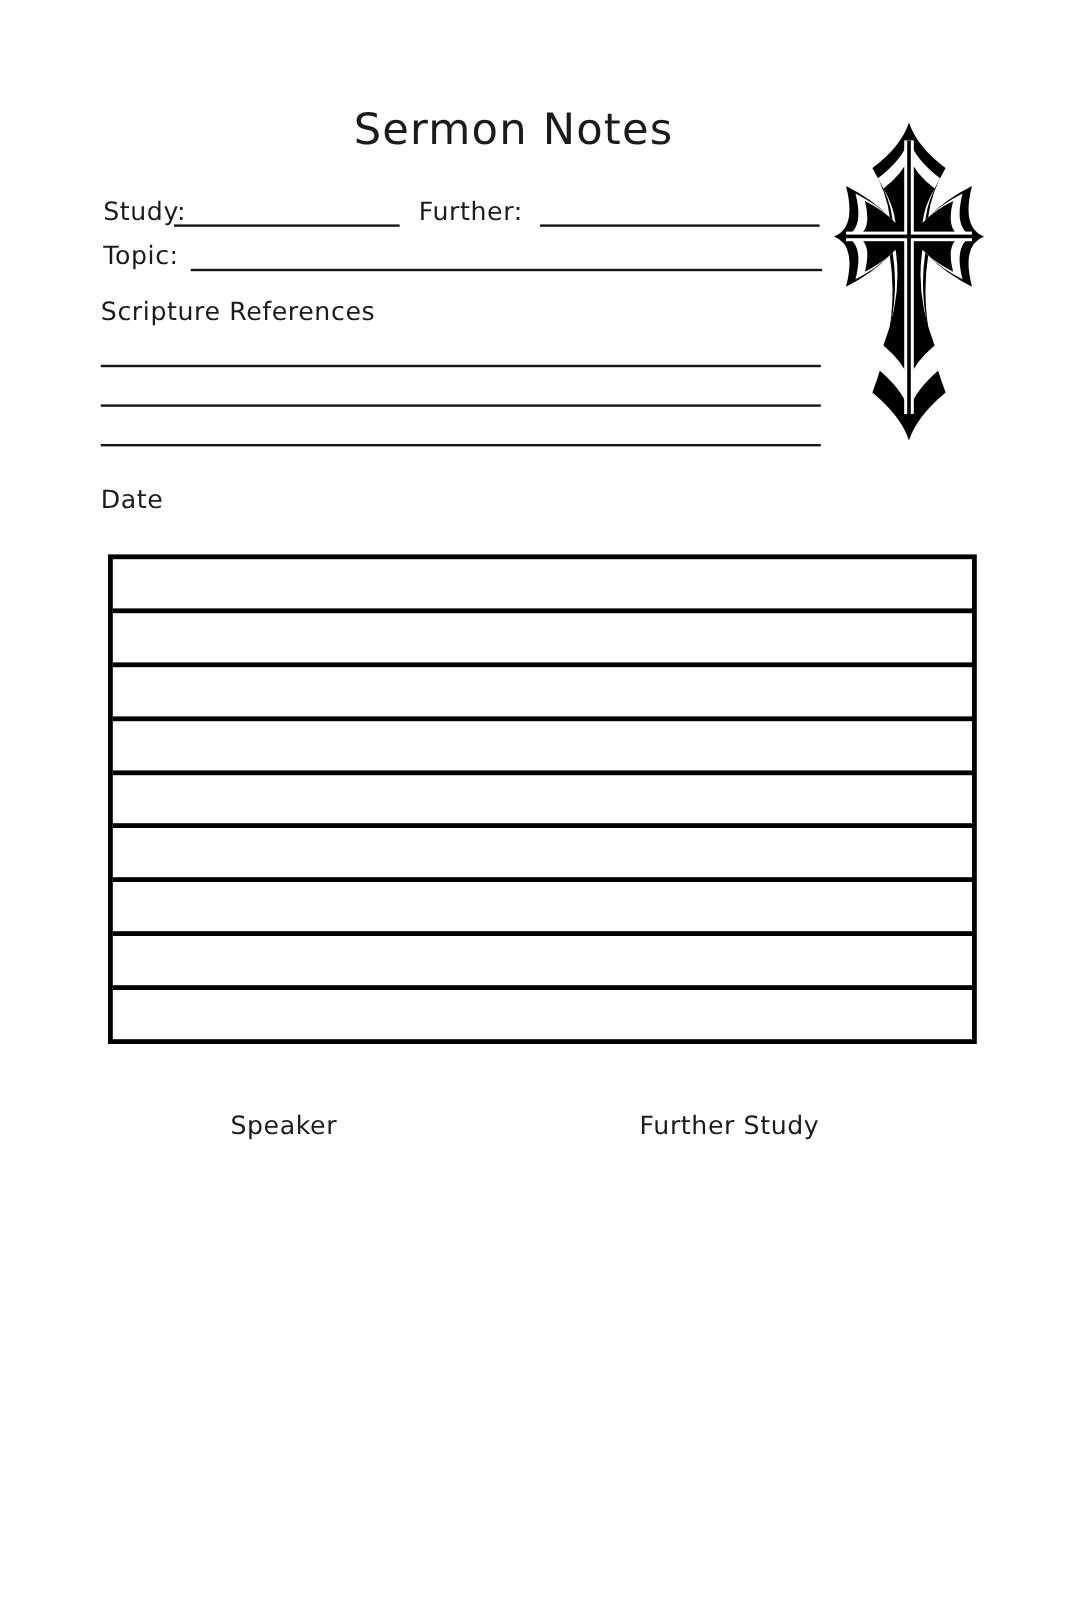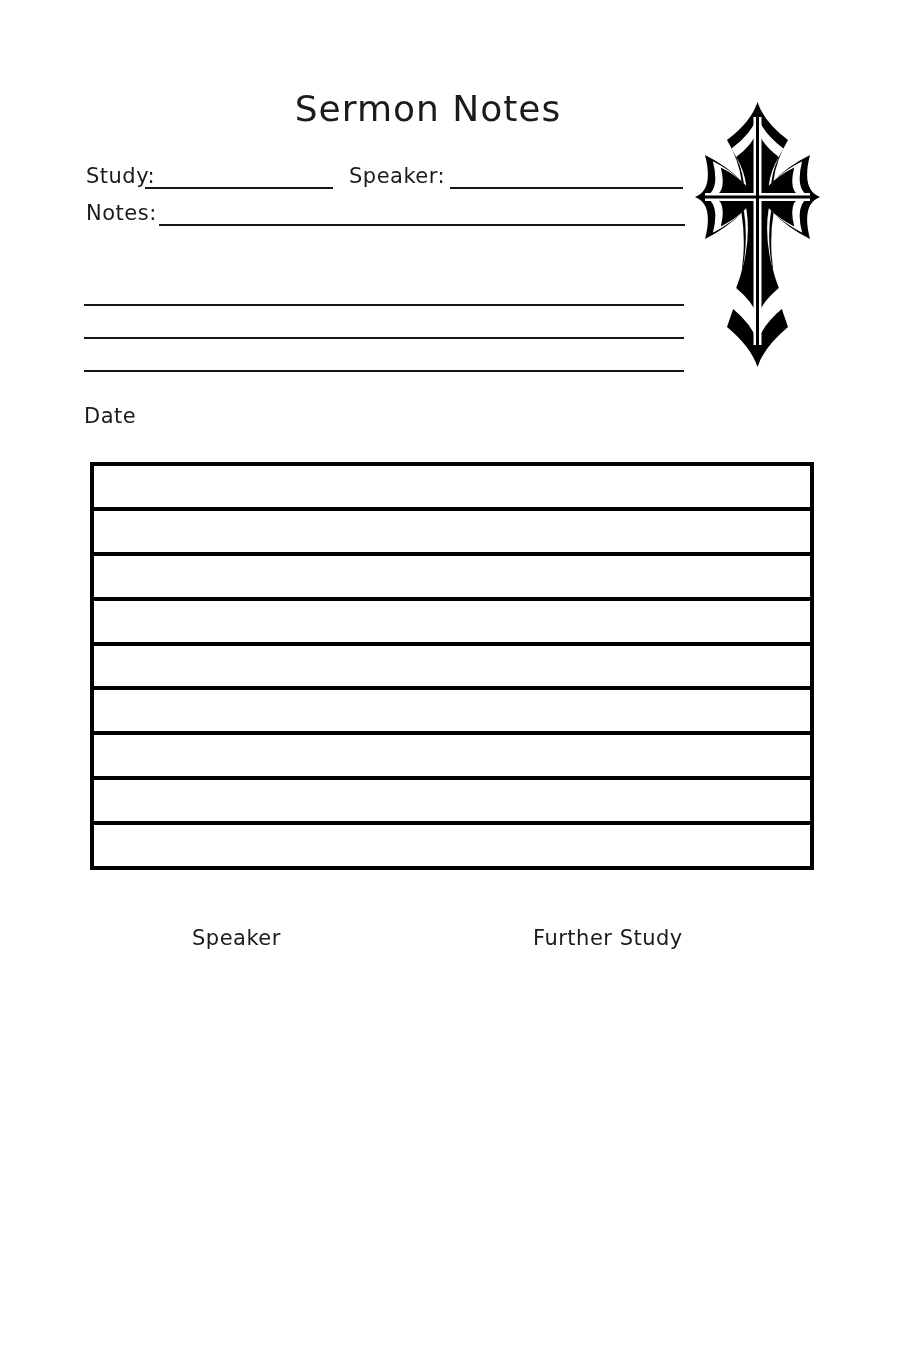--- a/index.html
+++ b/index.html
@@ -104,26 +104,27 @@
       <rect x="10" y="91" width="105" height="8" fill="#ffffff"></rect>
 
       <rect x="61" y="15" width="3" height="228" fill="#000000"></rect>
       <rect x="10" y="93.5" width="105" height="3" fill="#000000"></rect>
     </g>
   </svg>
 
   <div class="abs lbl" style="left:86px;top:164px;">Study:</div>
   <div class="abs blank" style="left:145px;top:169px;width:188px;"></div>
 
-  <div class="abs lbl" style="left:349px;top:164px;">Speaker:</div>
+  <div class="abs lbl" style="left:349px;top:164px;">Further:</div>
   <div class="abs blank" style="left:450px;top:169px;width:233px;"></div>
 
-  <div class="abs lbl" style="left:86px;top:201px;">Notes:</div>
+  <div class="abs lbl" style="left:86px;top:201px;">Topic:</div>
   <div class="abs blank" style="left:159px;top:206px;width:526px;"></div>
 
+  <div class="abs lbl" style="left:84px;top:248px;">Scripture References</div>
   <div class="abs scripture-lines">
       <div class="scripture-line"></div>
       <div class="scripture-line"></div>
       <div class="scripture-line"></div>
     </div>
 
   <div class="abs lbl" style="left:84px;top:404px;">Date</div>
   <div class="abs notes-table">
       <div class="notes-row"></div>
       <div class="notes-row"></div>

